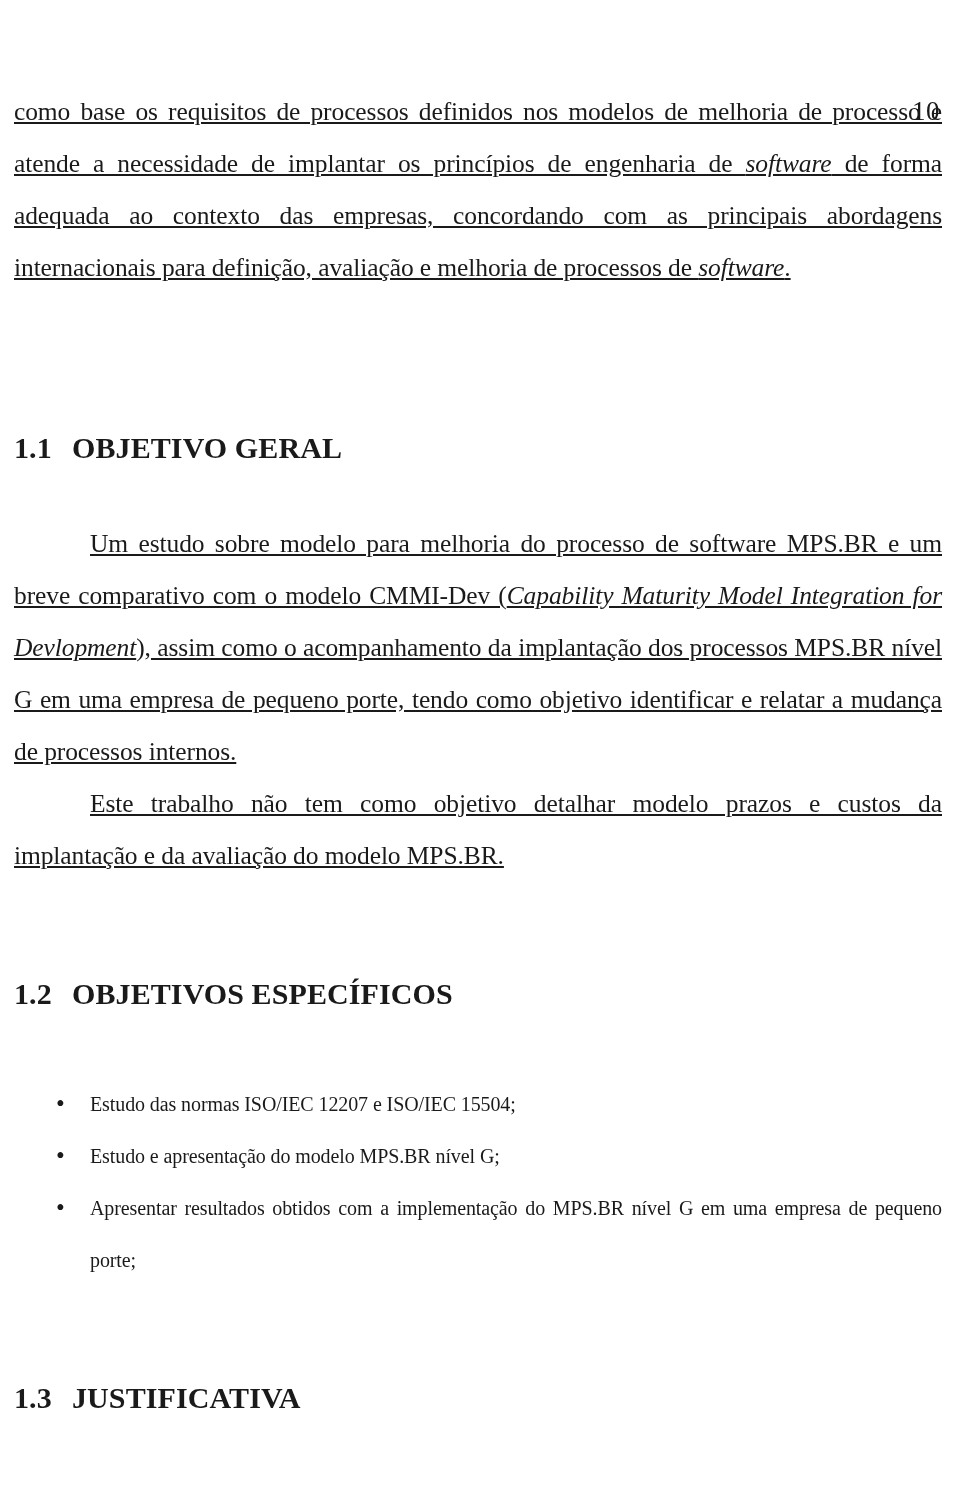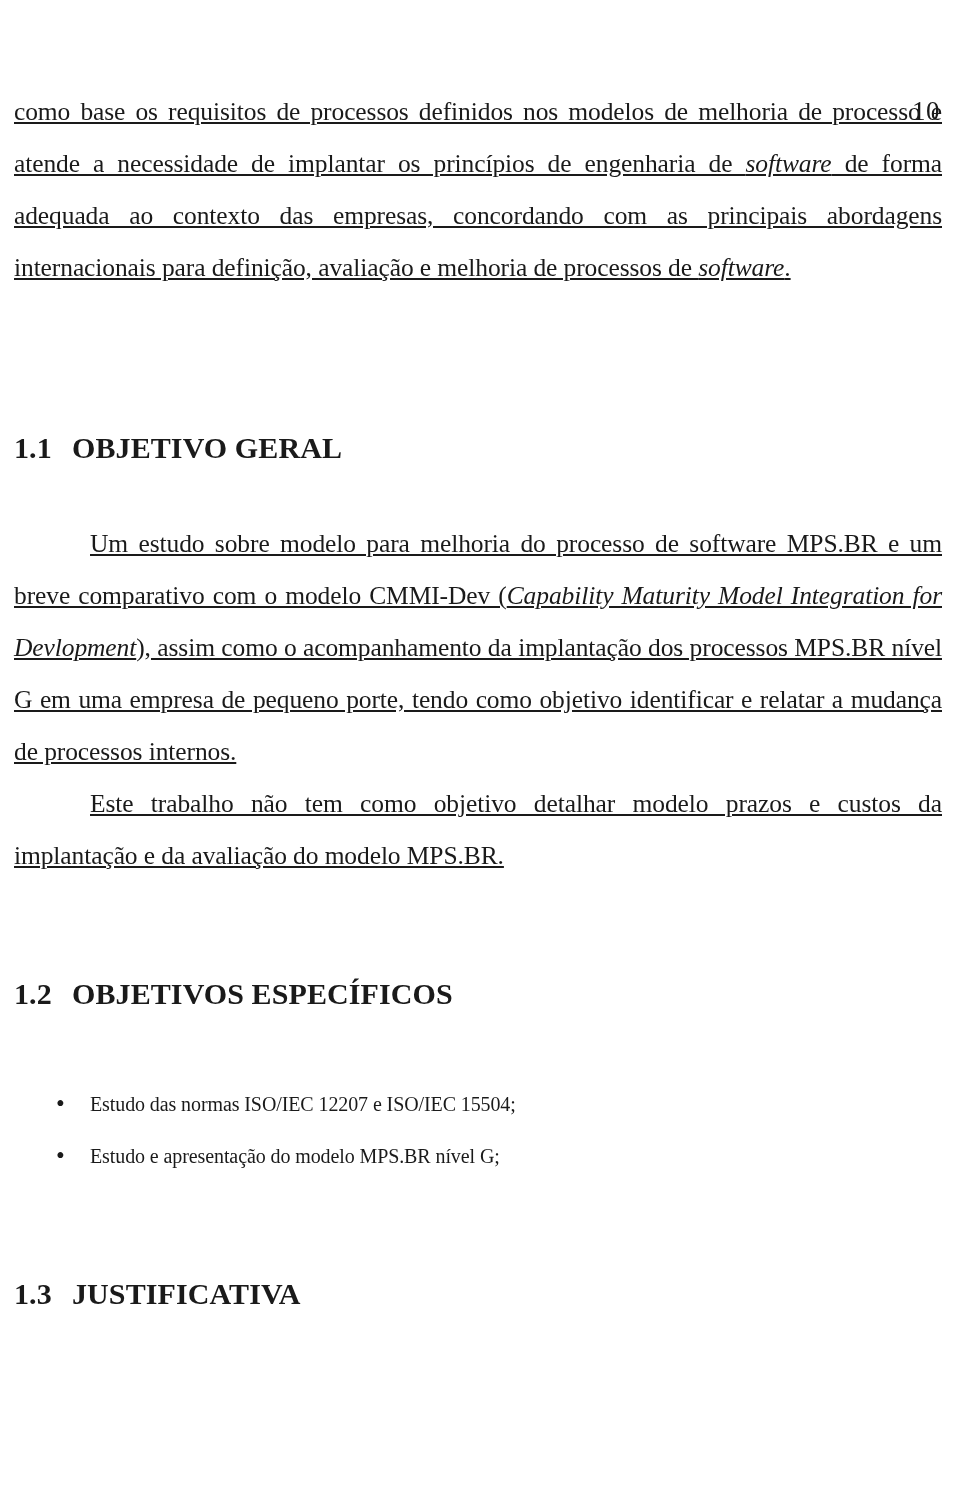--- a/index.html
+++ b/index.html
@@ -134,20 +134,23 @@
 
     <div class="gap-m"></div>
 
     <ul class="bullets">
       <li>
           <span class="cont">Estudo das normas ISO/IEC 12207 e ISO/IEC 15504;</span>
         </li>
       <li>
           <span class="cont">Estudo e apresentação do modelo MPS.BR nível G;</span>
         </li>
+      <li>
+          <span class="cont">Apresentar resultados obtidos com a implementação do MPS.BR nível G em uma empresa de pequeno porte;</span>
+        </li>
     </ul>
 
     <div class="gap-l"></div>
 
     <h2 class="heading">
       <span class="num">1.3</span><span>JUSTIFICATIVA</span>
     </h2>
 
   </div>
 </div>

